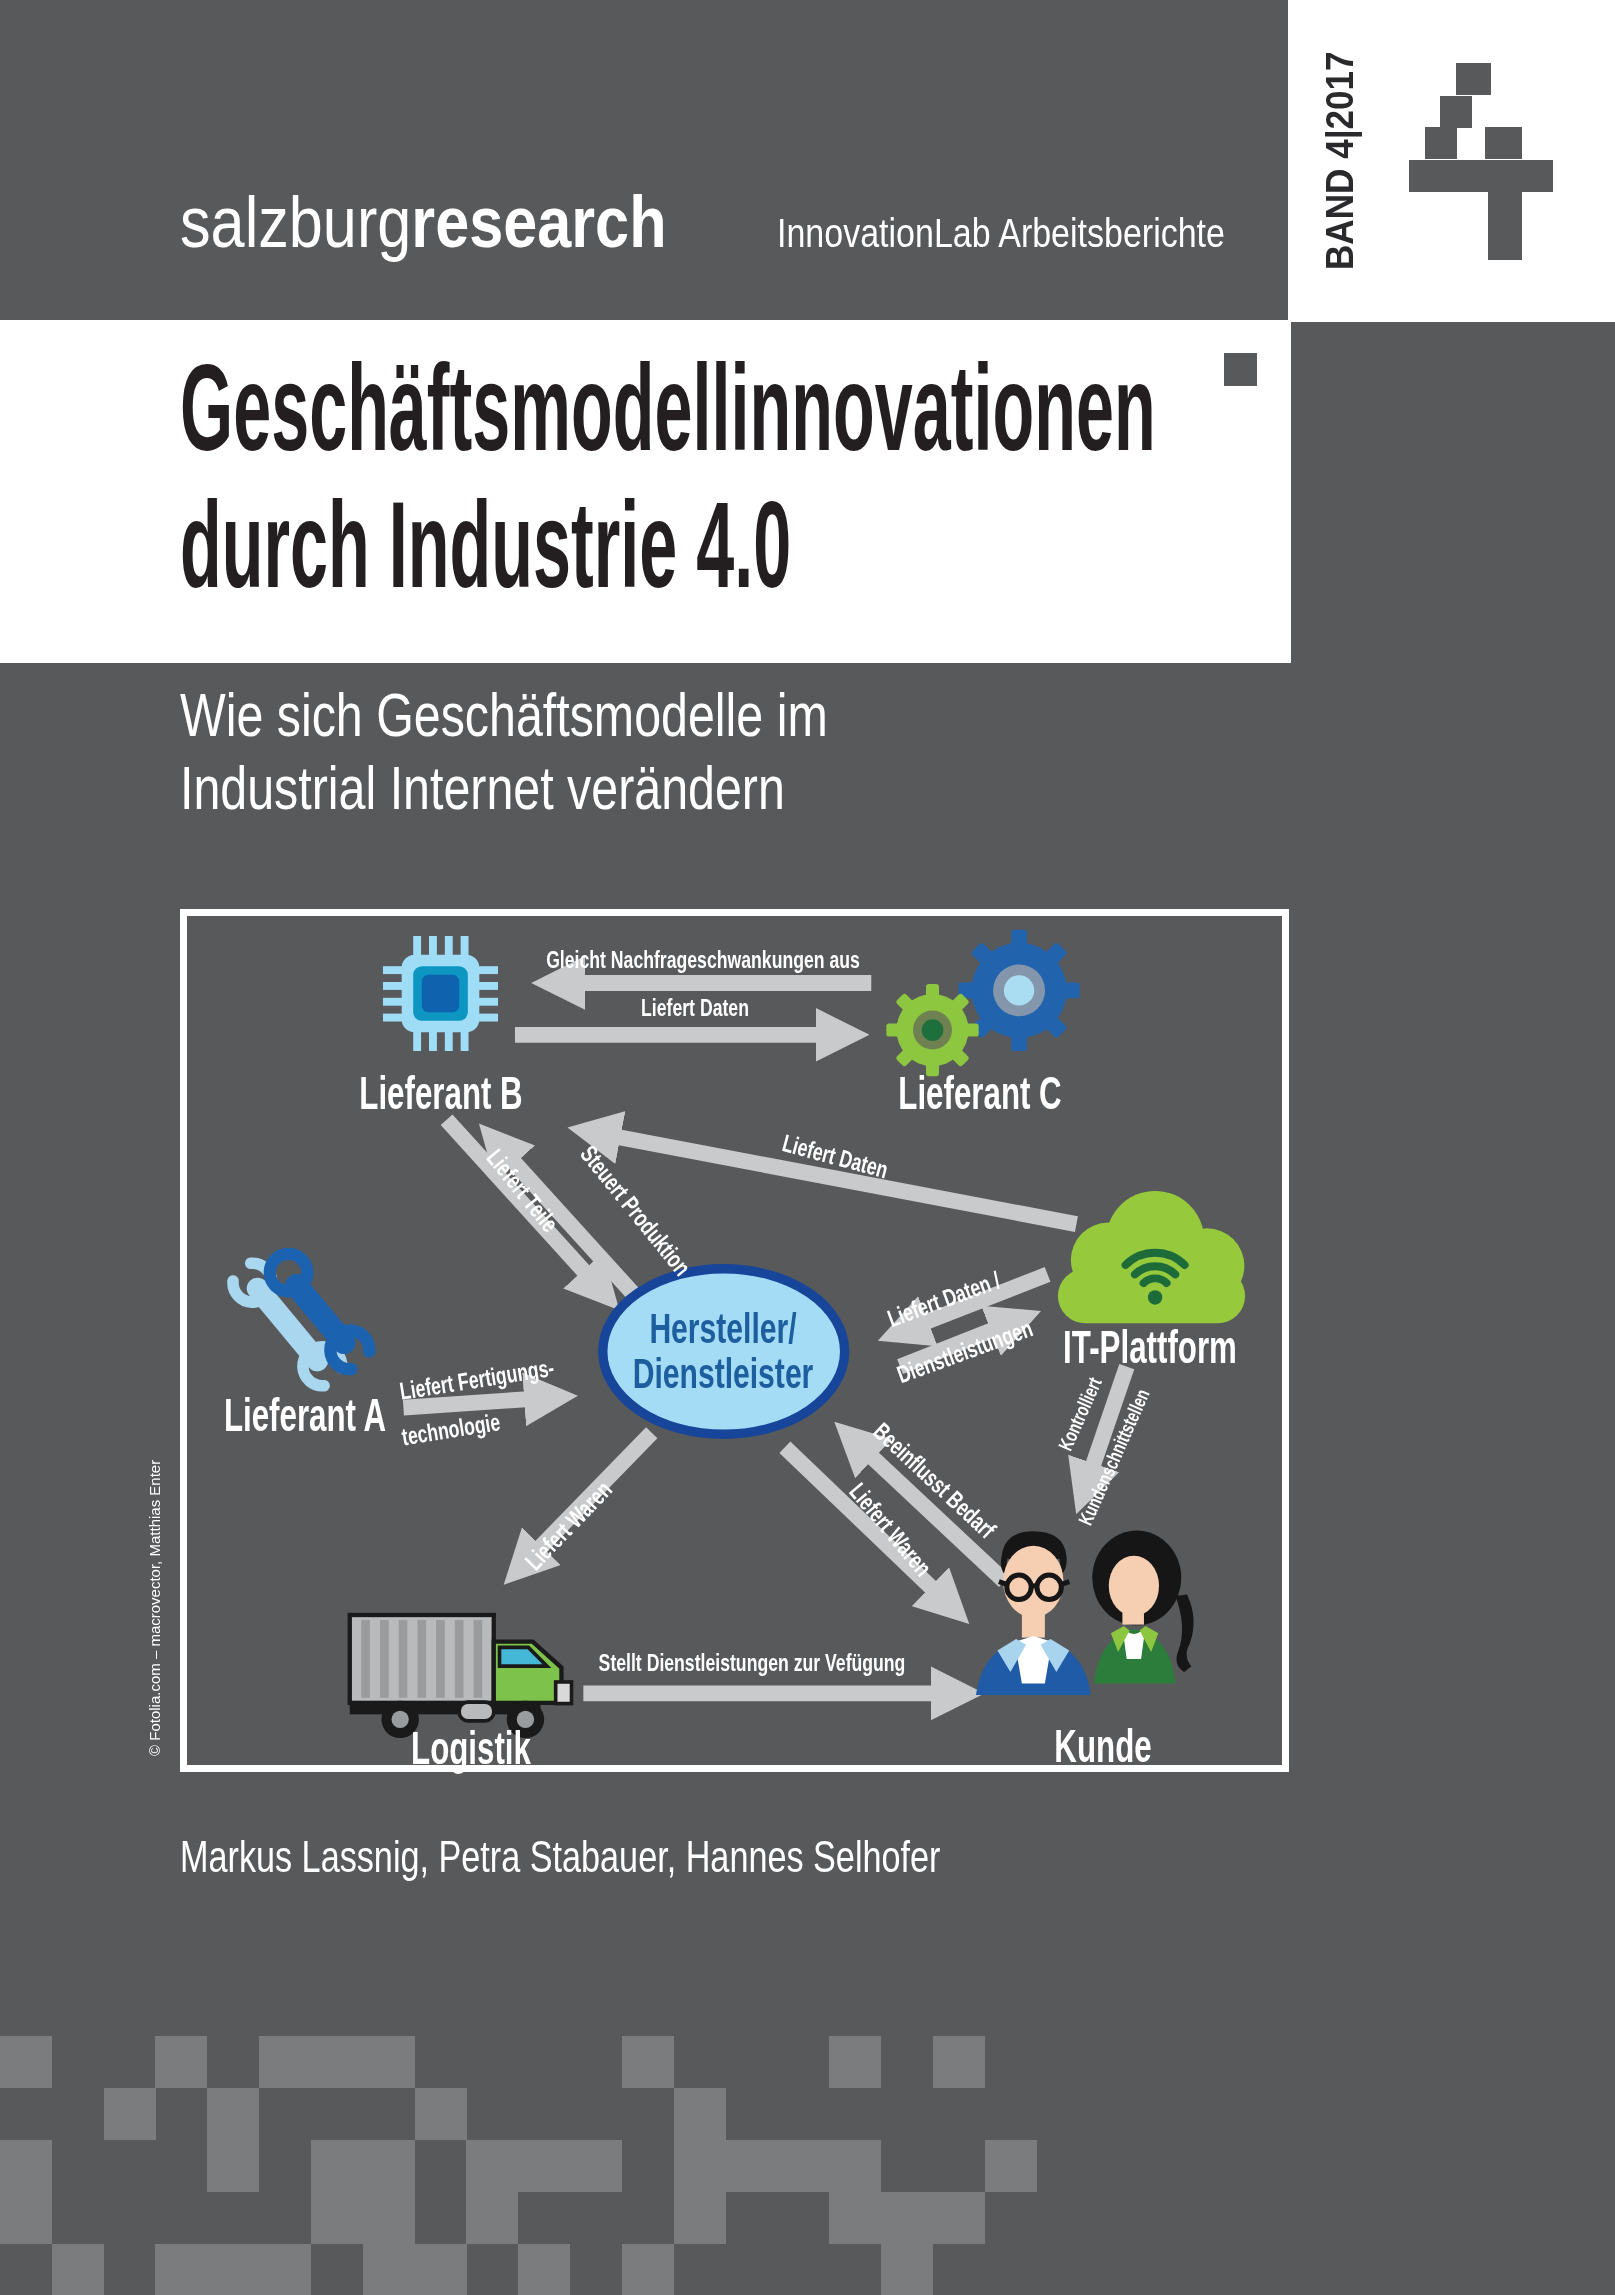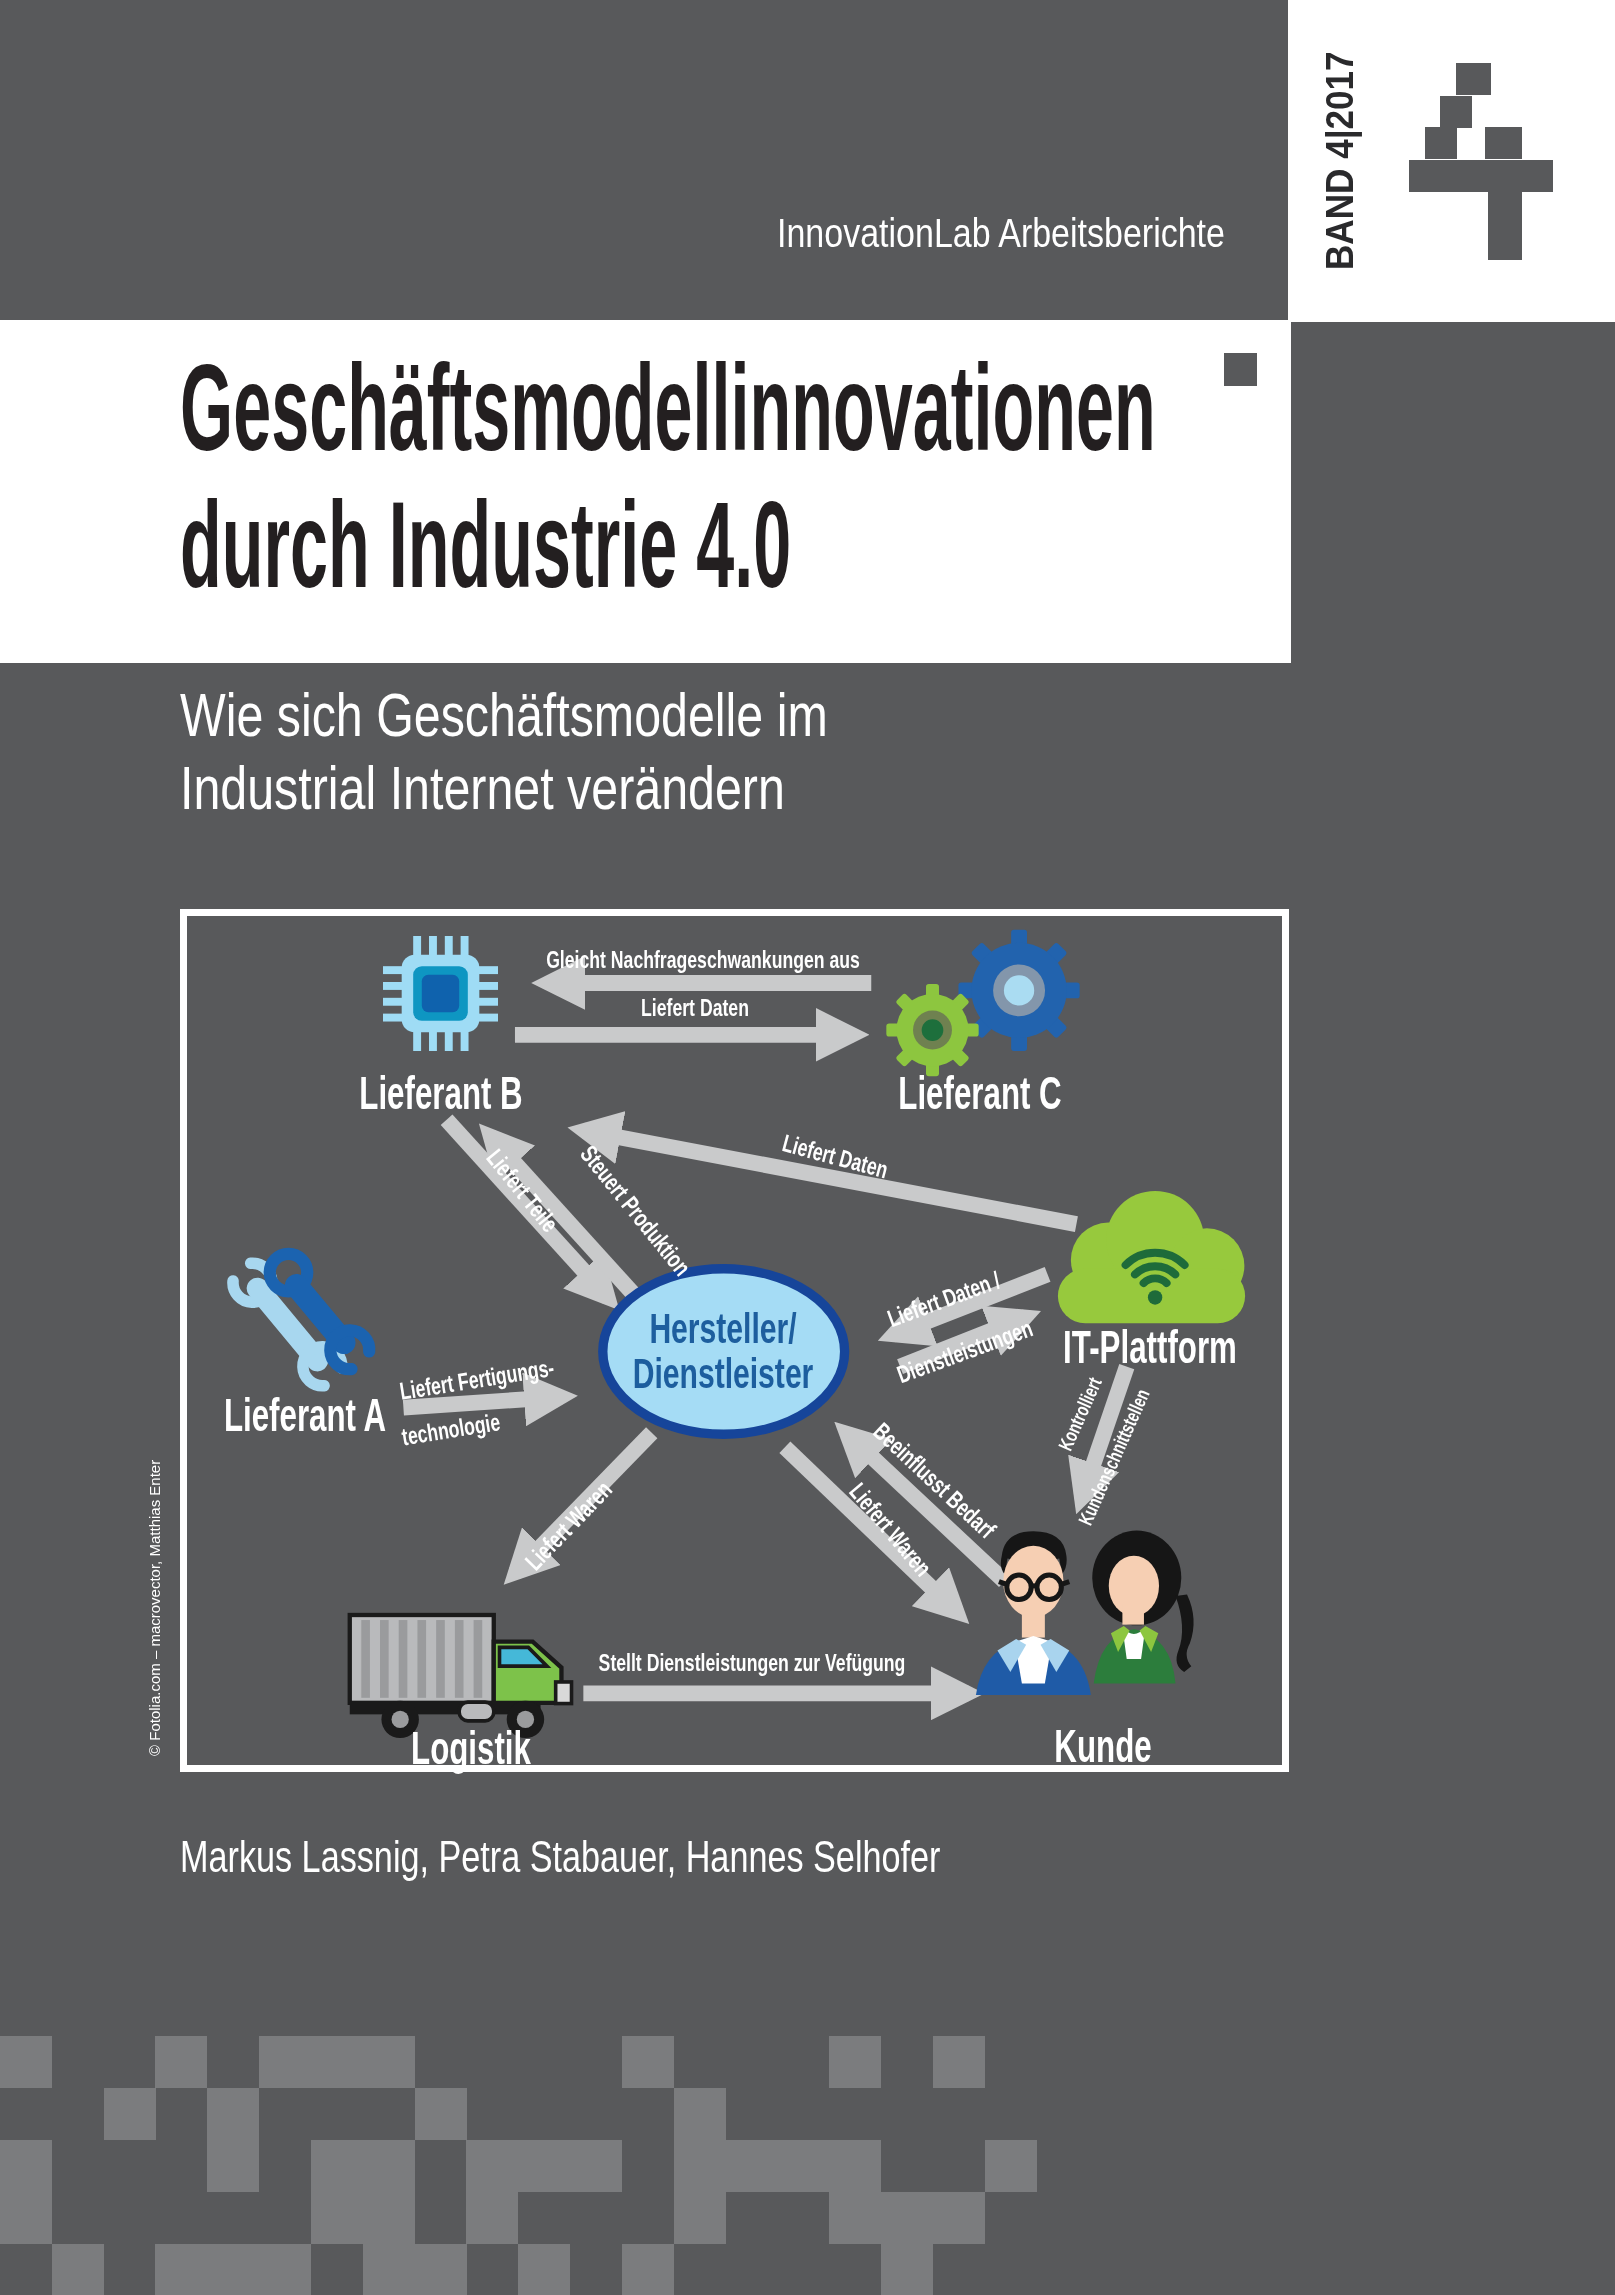--- a/index.html
+++ b/index.html
@@ -24,20 +24,23 @@
     white-space:nowrap; line-height:1;
   }
   .mcell{position:absolute; width:52px; height:52px; background:#7b7c7e;}
   svg{display:block; overflow:visible;}
 </style>
 </head>
 <body>
 
 <div id="page">
 
+  <div class="abs" style="left:180px; top:186px; font-size:72px; line-height:1; color:#fff;">
+    <span class="condL" style="transform:scaleX(.85);"><span style="font-weight:normal;">salzburg</span><span style="font-weight:bold;">research</span></span>
+  </div>
 
   <div class="abs" style="left:777px; top:213px; font-size:40px; line-height:1; color:#fff; transform:scaleX(.85); transform-origin:0 0; white-space:nowrap;">InnovationLab Arbeitsberichte</div>
 
   <div class="abs" style="left:1288px; top:0; width:327px; height:322px; background:#fff;"></div>
   <div class="abs" style="left:1320px; top:270px; font-size:39px; font-weight:bold; color:#2a2a2c; white-space:nowrap; transform:rotate(-90deg) scaleX(.9); transform-origin:0 0; line-height:1;">BAND 4|2017</div>
 
   <div class="abs" style="left:0;top:0;">
     <div class="abs" style="left:1456px;top:63px;width:35px;height:32px;background:#58595b;"></div>
     <div class="abs" style="left:1440px;top:96px;width:32px;height:32px;background:#58595b;"></div>
     <div class="abs" style="left:1425px;top:127px;width:32px;height:32px;background:#58595b;"></div>

